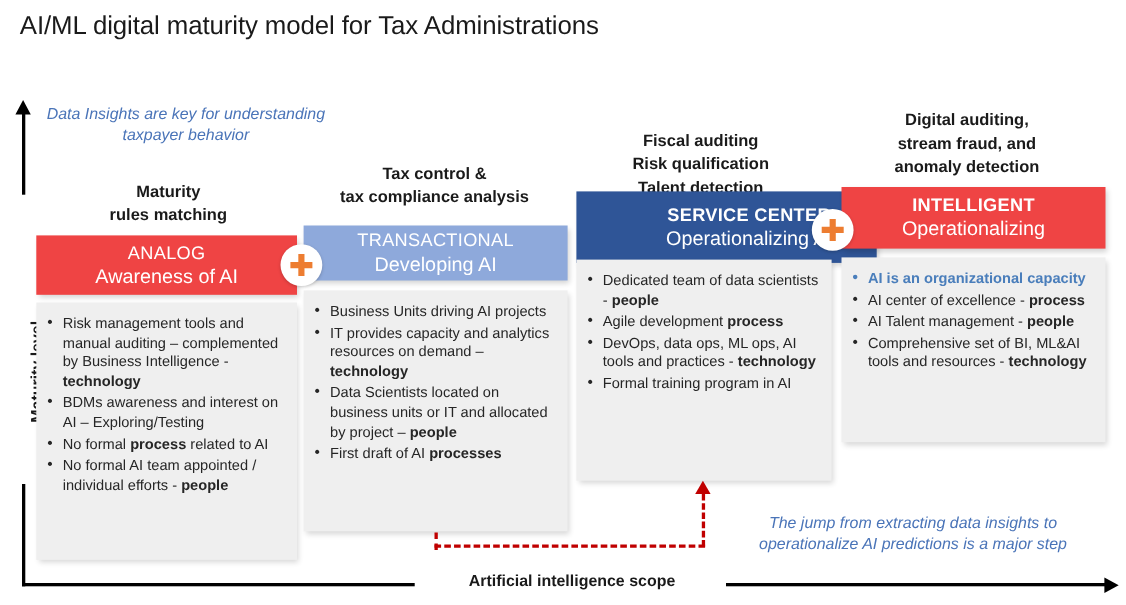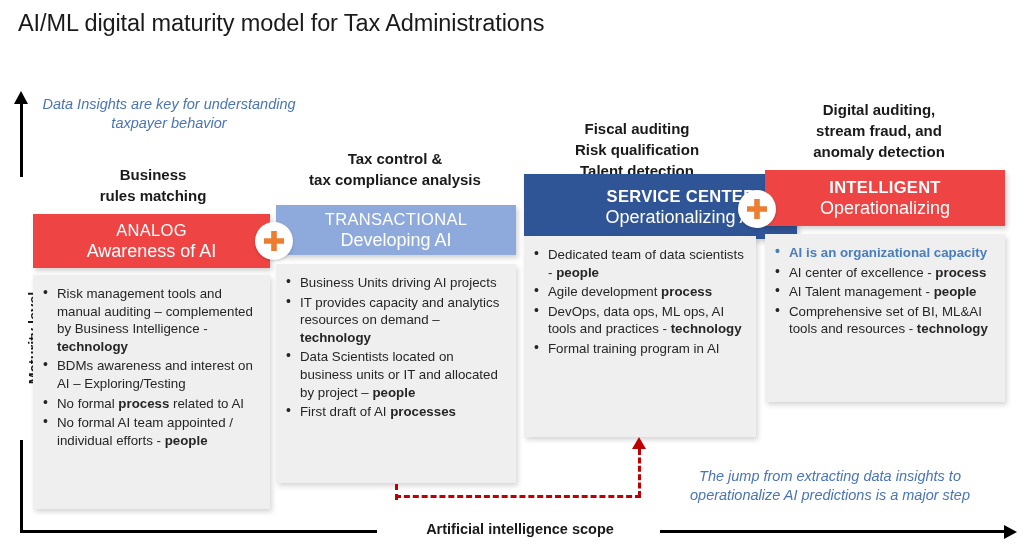--- a/index.html
+++ b/index.html
@@ -135,21 +135,21 @@
 <div class="abs axis-line" id="x-axis-left"></div>
 <div class="abs axis-line" id="x-axis-right"></div>
 <div class="abs" id="x-axis-arrowhead"></div>
 <div class="abs" id="y-axis-label">Maturity level</div>
 <div class="abs" id="x-axis-label">Artificial intelligence scope</div>
 
 <div class="abs note" id="note-insights">Data Insights are key for understanding taxpayer behavior</div>
 <div class="abs note" id="note-jump">The jump from extracting data insights to operationalize AI predictions is a major step</div>
 
 <div class="abs caption" id="caption-1">
-    <div>Business</div>
+    <div>Maturity</div>
     <div>rules matching</div>
   </div>
 <div class="abs caption" id="caption-2">
     <div>Tax control &amp;</div>
     <div>tax compliance analysis</div>
   </div>
 <div class="abs caption" id="caption-3">
     <div>Fiscal auditing</div>
     <div>Risk qualification</div>
     <div>Talent detection</div>

